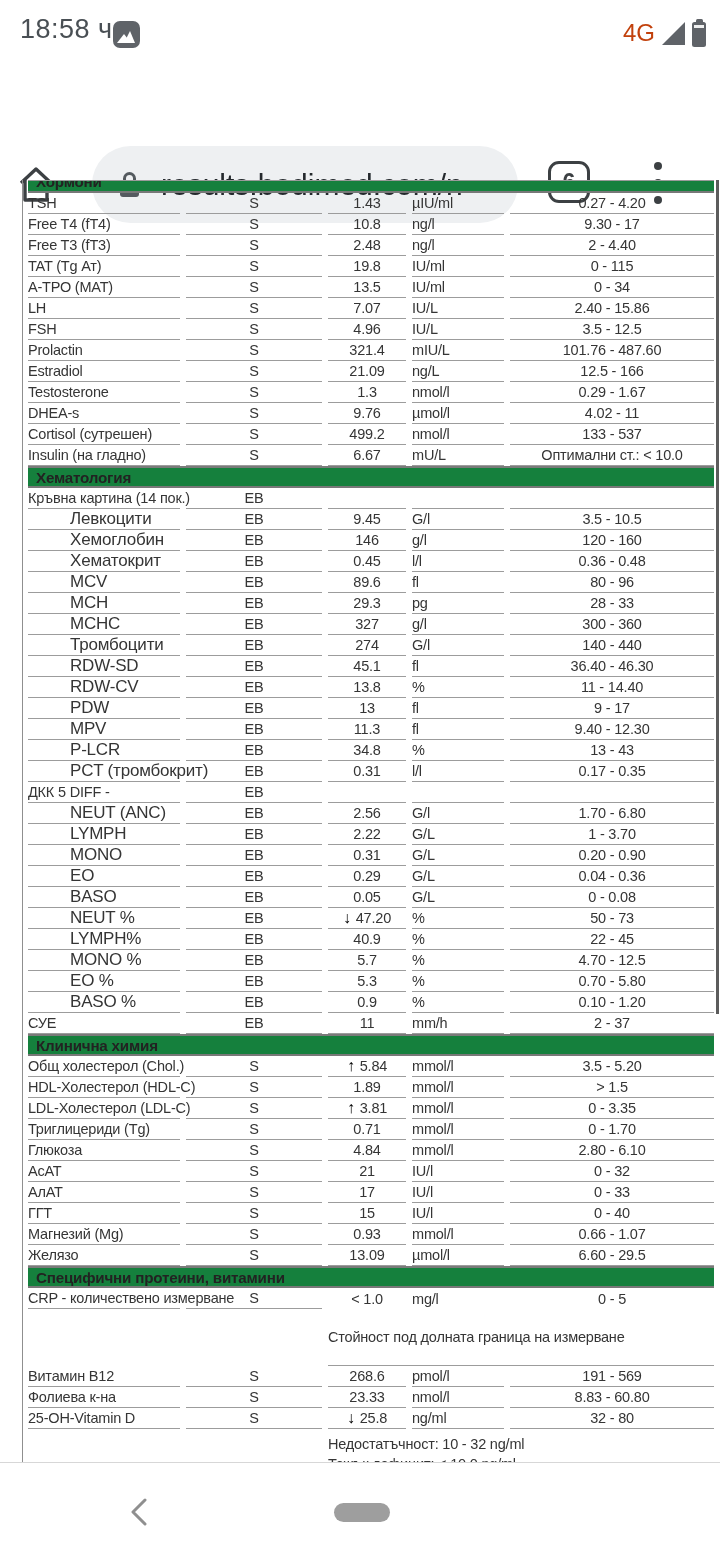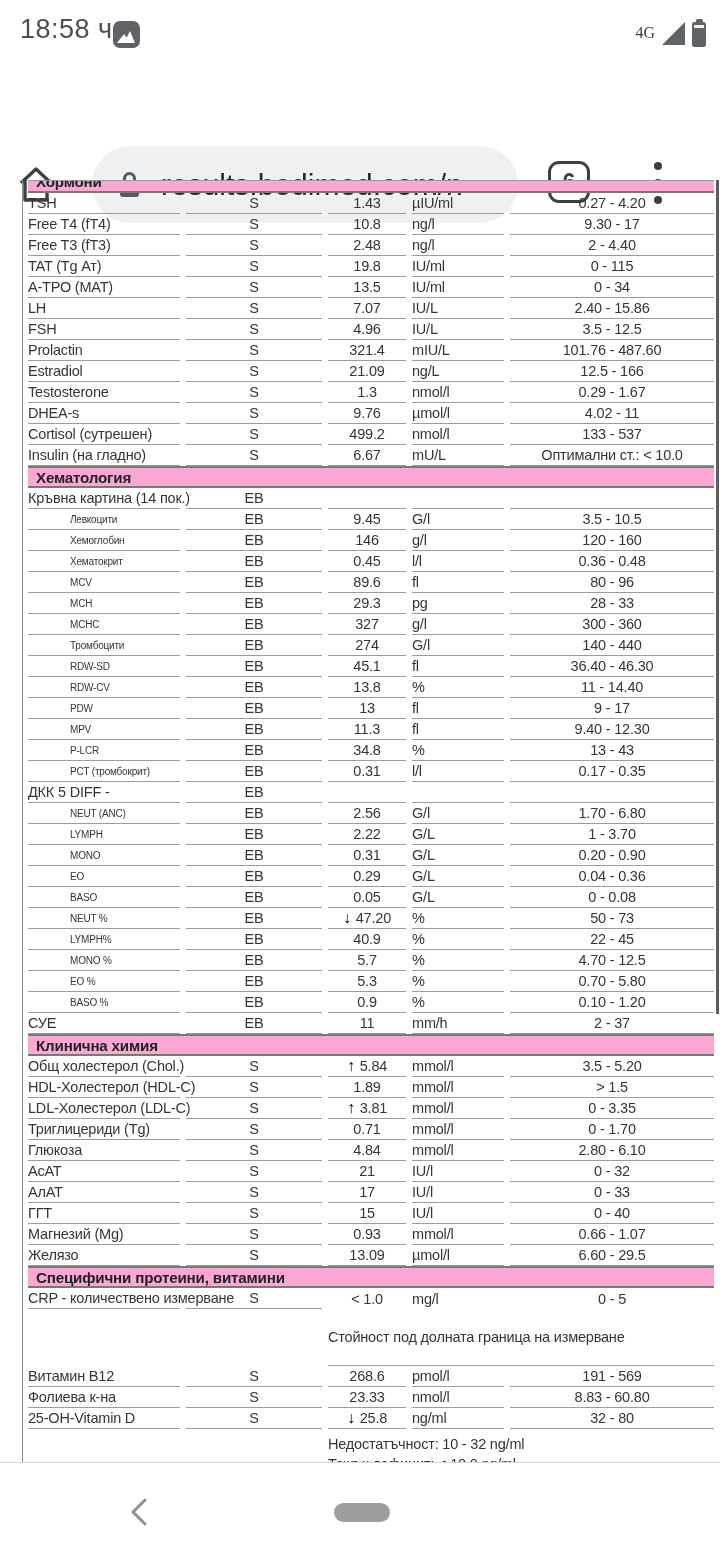--- a/index.html
+++ b/index.html
@@ -10,21 +10,21 @@
   }
   
   .statusbar{position:absolute;top:0;left:0;width:720px;height:60px;background:#fff;}
   .sb-time{position:absolute;left:20px;top:14px;font-size:27px;color:#494f54;letter-spacing:.5px;}
   .sb-photo{position:absolute;left:113px;top:21px;width:27px;height:27px;background:#5f6368;border-radius:7px;}
   .sb-photo::before{content:"";position:absolute;left:4px;bottom:5px;width:0;height:0;
     border-left:7px solid transparent;border-right:7px solid transparent;border-bottom:9px solid #fff;}
   .sb-photo::after{content:"";position:absolute;right:5px;bottom:5px;width:0;height:0;
     border-left:6px solid transparent;border-right:5px solid transparent;border-bottom:12px solid #fff;}
   .sb-right{position:absolute;right:14px;top:18px;display:flex;align-items:center;gap:7px;height:30px;}
-  .sb-net{font-size:16px;color:#404040;font-family:Liberation Serif, serif;}
+  .sb-net{font-size:24px;color:#c2410c;}
   .sb-signal{width:0;height:0;border-left:23px solid transparent;border-bottom:23px solid #5f6368;}
   .sb-batt{position:relative;width:14px;height:25px;background:#5f6368;border-radius:2.5px;margin-top:2px;}
   .sb-batt::before{content:"";position:absolute;top:-3px;left:3.5px;width:7px;height:3px;background:#5f6368;border-radius:1.5px 1.5px 0 0;}
   .sb-batt::after{content:"";position:absolute;top:3px;left:2px;width:10px;height:3px;background:#fff;opacity:.9;}
   
   .toolbar{position:absolute;top:60px;left:0;width:720px;height:112px;background:#fff;}
   .home-btn{position:absolute;left:17px;top:104px;width:38px;height:40px;}
   .omnibox{position:absolute;left:92px;top:86px;width:426px;height:77px;background:#eef0f2;border-radius:39px;
     display:flex;align-items:center;overflow:hidden;}
   .lock{margin-left:27px;flex:0 0 auto;}
@@ -32,26 +32,26 @@
   .tabbtn{position:absolute;left:548px;top:101px;width:36px;height:36px;border:3.5px solid #3c4043;border-radius:11px;
     display:flex;align-items:center;justify-content:center;font-size:23px;font-weight:bold;color:#3c4043;}
   .kebab{position:absolute;left:651px;top:102px;width:14px;height:42px;display:flex;flex-direction:column;justify-content:space-between;align-items:center;}
   .kebab i{width:8px;height:8px;border-radius:50%;background:#3c4043;}
   
   .tablewrap{position:absolute;left:22px;top:180px;width:698px;height:1282px;border-left:1px solid #8f8f8f;}
   table.rtab{border-collapse:separate;border-spacing:6px 0;width:698px;table-layout:fixed;margin-left:-1px;}
   table.rtab td{height:20px;border-bottom:1px solid #9c9c9c;font-size:14.5px;color:#353535;
     white-space:nowrap;overflow:visible;padding:0;vertical-align:middle;letter-spacing:-0.2px;}
   td.c-name{padding-left:8px;font-size:15.2px;}
-  td.c-name.indent{padding-left:42px;font-size:10px;}
+  td.c-name.indent{padding-left:42px;font-size:17px;}
   td.c-flag{text-align:center;}
   td.c-val{text-align:center;}
   td.c-unit{text-align:left;}
   td.c-ref{text-align:center;padding-left:10px;}
-  tr.sec td{background:#f9a8d4;font-weight:bold;font-size:15.2px;color:#222;
+  tr.sec td{background:#15803d;font-weight:bold;font-size:15.2px;color:#222;
     border-top:2px solid #7a7a7a;border-bottom:2px solid #787878;padding-left:8px;height:18px;}
   tr.sec.clipped td{border-top:1px solid #9a9a9a;height:9px;}
   .clipwrap{height:10px;overflow:hidden;}
   .clipwrap span{display:block;margin-top:-8px;font-weight:bold;font-size:15.2px;}
   td.nb{border-bottom:none !important;}
   td.notecell{vertical-align:top;padding-top:3px;font-size:14.5px;color:#353535;}
   td.notecell.underline{border-bottom:1px solid #9c9c9c;}
   td.notecell div{line-height:20px;}
   .arrow{font-weight:900;font-size:16px;color:#000;margin-right:5px;}
   .scrollbar{position:absolute;left:716px;top:180px;width:3px;height:834px;background:#5c5c5c;}

